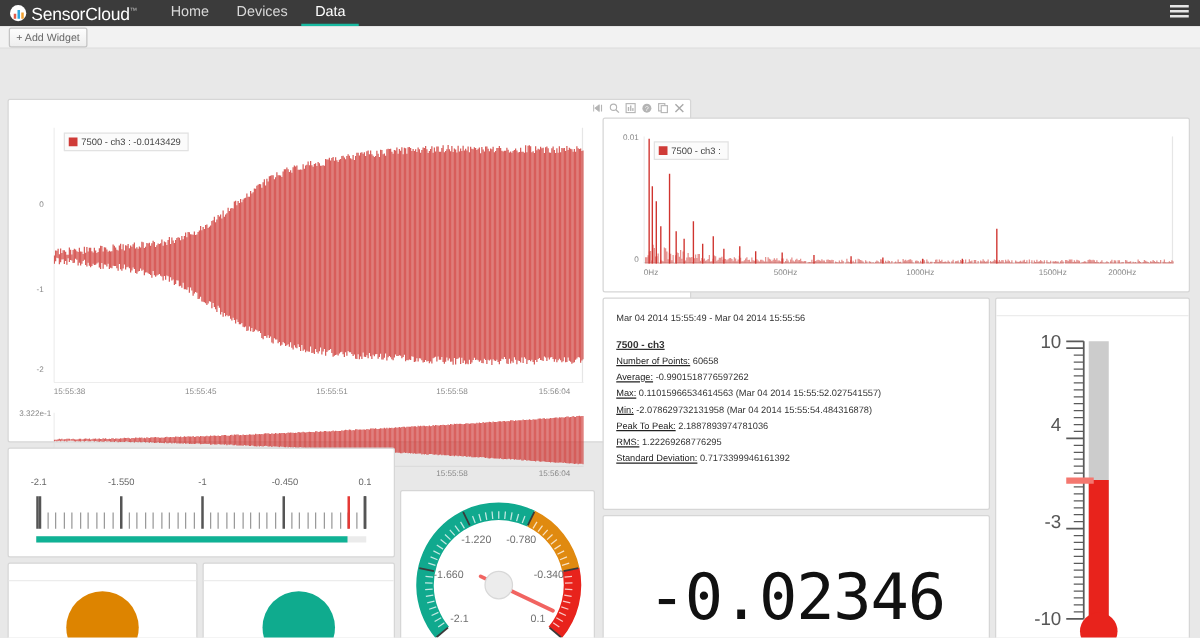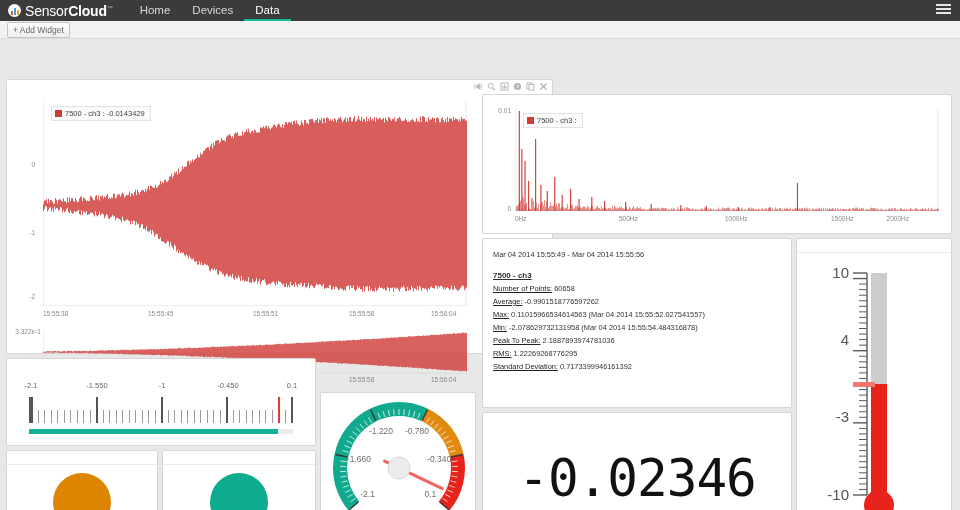--- a/index.html
+++ b/index.html
@@ -17,21 +17,21 @@
   .logo-mark {
     width: 13px; height: 13px; border-radius: 50%;
     background: #fff; display: flex; align-items: flex-end;
     justify-content: center; gap: 1px; padding-bottom: 2px;
   }
   .logo-mark i { display:block; width: 2px; background: #c0392b; }
   .logo-mark i:nth-child(1){ height: 4px; background:#e05c4a;}
   .logo-mark i:nth-child(2){ height: 7px; background:#2fa8e0;}
   .logo-mark i:nth-child(3){ height: 5px; background:#f0a030;}
   .logo-text { color: #fff; font-size: 14px; letter-spacing: -.2px; }
-  .logo-text b { font-weight: bold; }
+  .logo-text b { font-weight: normal; }
   .logo-tm { color:#bbb; font-size: 6px; vertical-align: super; }
   .nav-links { display: flex; align-items: flex-start; height: 100%; margin-left: 16px; }
   .nav-link {
     color: #d8d8d8; font-size: 11.5px; padding: 0 11px;
     height: 100%; display: flex; align-items: center;
     border-bottom: 2px solid transparent;
   }
   .nav-link.active { color: #fff; border-bottom-color: #19b9a0; }
   .hamburger {
     position: absolute; right: 9px; top: 4px;

